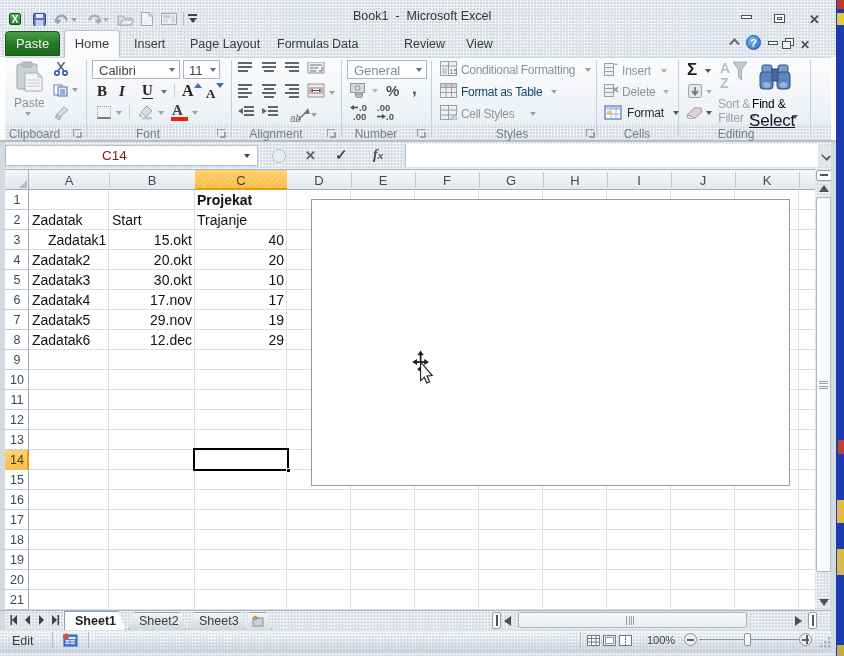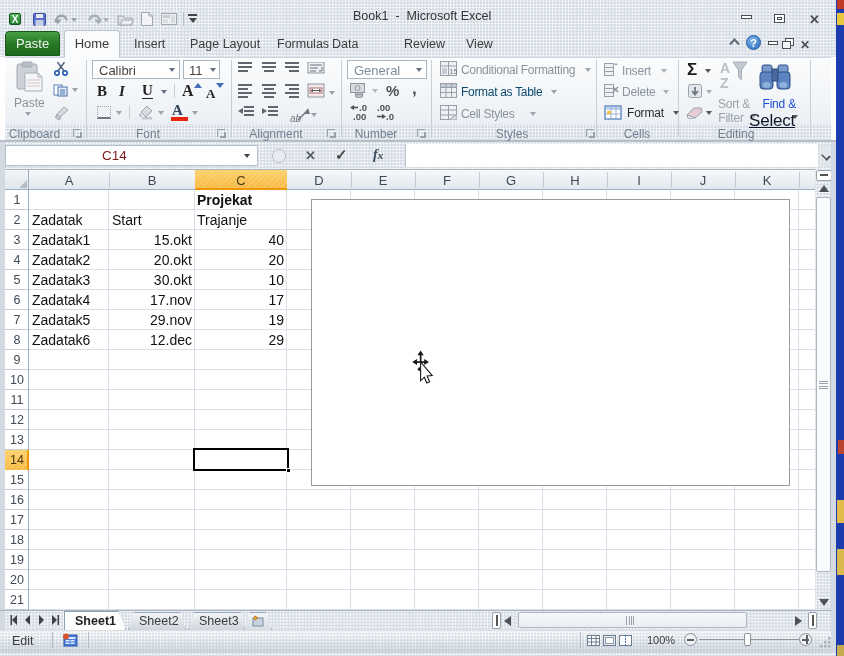--- a/index.html
+++ b/index.html
@@ -350,21 +350,21 @@
 
 <svg class="abs" style="left:759px;top:61px;" width="32" height="33">
   <rect x="3" y="4" width="10" height="8" rx="2" fill="#7a9ccd" stroke="#2d4f86"></rect>
   <rect x="19" y="4" width="10" height="8" rx="2" fill="#7a9ccd" stroke="#2d4f86"></rect>
   <rect x="1" y="11" width="13" height="17" rx="3" fill="#5c84c0" stroke="#2d4f86"></rect>
   <rect x="18" y="11" width="13" height="17" rx="3" fill="#5c84c0" stroke="#2d4f86"></rect>
   <rect x="13" y="8" width="6" height="12" fill="#49699c" stroke="#2d4f86"></rect>
   <ellipse cx="7.5" cy="24" rx="4" ry="3" fill="#8fb1de"></ellipse>
   <ellipse cx="24.5" cy="24" rx="4" ry="3" fill="#8fb1de"></ellipse>
 </svg>
-<div class="abs" style="left:752px;top:97px;width:44px;font-size:12px;letter-spacing:-0.2px;color:#1d4ed8;text-align:right;">Find &amp;</div>
+<div class="abs" style="left:752px;top:97px;width:44px;font-size:12px;letter-spacing:-0.2px;color:#000000;text-align:left;">Find &amp;</div>
 <div class="abs" style="left:749px;top:111px;width:44px;font-size:17px;letter-spacing:-0.2px;color:#0f172a;text-align:center;text-decoration:underline;">Select</div>
 <div class="cdn" style="left:792px;top:115px;border-top-color:#555;"></div>
 
 <div class="abs dither" style="left:0;top:142px;width:836px;height:27px;"></div>
 <div class="abs" style="left:5px;top:145px;width:253px;height:21px;background:#fff;border:1px solid #b4bfca;"></div>
 <div class="abs" style="left:102px;top:148px;font-size:13.5px;color:#7f1d1d;">C14</div>
 <div class="cdn" style="left:244px;top:154px;border-top-color:#444;"></div>
 <div class="abs" style="left:272px;top:149px;width:14px;height:14px;border-radius:50%;border:1.5px solid #b7bec6;background:#e9edf1;"></div>
 <div class="abs" style="left:305px;top:148px;font-size:13px;font-weight:bold;color:#5a6168;">✕</div>
 <div class="abs" style="left:335px;top:146px;font-size:15px;font-weight:bold;color:#444;">✓</div>
@@ -440,21 +440,21 @@
 <div class="abs" style="left:542px;top:190px;width:1px;height:420px;background:#d9dfe7;"></div>
 <div class="abs" style="left:606px;top:190px;width:1px;height:420px;background:#d9dfe7;"></div>
 <div class="abs" style="left:670px;top:190px;width:1px;height:420px;background:#d9dfe7;"></div>
 <div class="abs" style="left:734px;top:190px;width:1px;height:420px;background:#d9dfe7;"></div>
 <div class="abs" style="left:798px;top:190px;width:1px;height:420px;background:#d9dfe7;"></div>
 
 <div class="cell" style="left:197px;top:192px;font-weight:bold;">Projekat</div>
 <div class="cell" style="left:32px;top:212px;">Zadatak</div>
 <div class="cell" style="left:112px;top:212px;">Start</div>
 <div class="cell" style="left:197px;top:212px;">Trajanje</div>
-<div class="cell" style="left:32px;top:232px;">Zadatak1</div>
+<div class="cell" style="left:48px;top:232px;">Zadatak1</div>
 <div class="cell" style="left:32px;top:252px;">Zadatak2</div>
 <div class="cell" style="left:32px;top:272px;">Zadatak3</div>
 <div class="cell" style="left:32px;top:292px;">Zadatak4</div>
 <div class="cell" style="left:32px;top:312px;">Zadatak5</div>
 <div class="cell" style="left:32px;top:332px;">Zadatak6</div>
 <div class="cell" style="left:109px;top:232px;width:83px;text-align:right;">15.okt</div>
 <div class="cell" style="left:109px;top:252px;width:83px;text-align:right;">20.okt</div>
 <div class="cell" style="left:109px;top:272px;width:83px;text-align:right;">30.okt</div>
 <div class="cell" style="left:109px;top:292px;width:83px;text-align:right;">17.nov</div>
 <div class="cell" style="left:109px;top:312px;width:83px;text-align:right;">29.nov</div>

